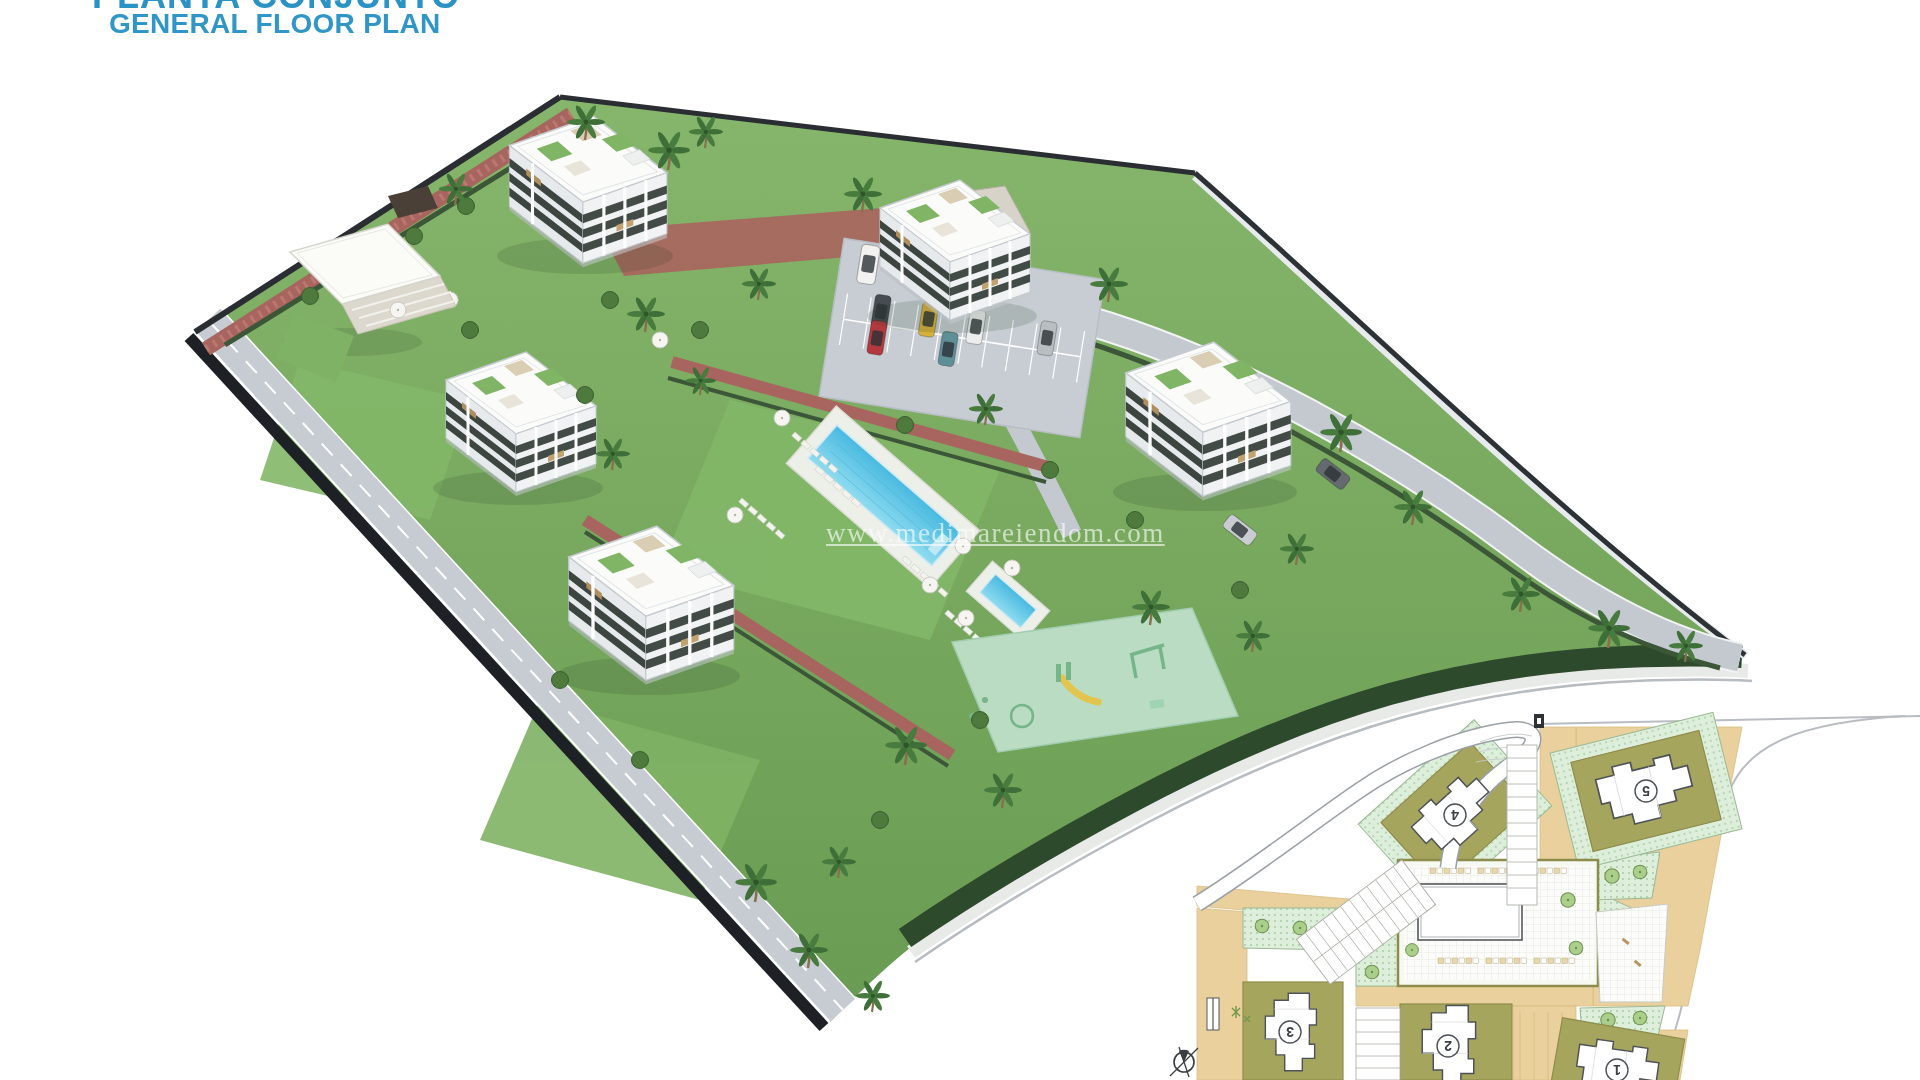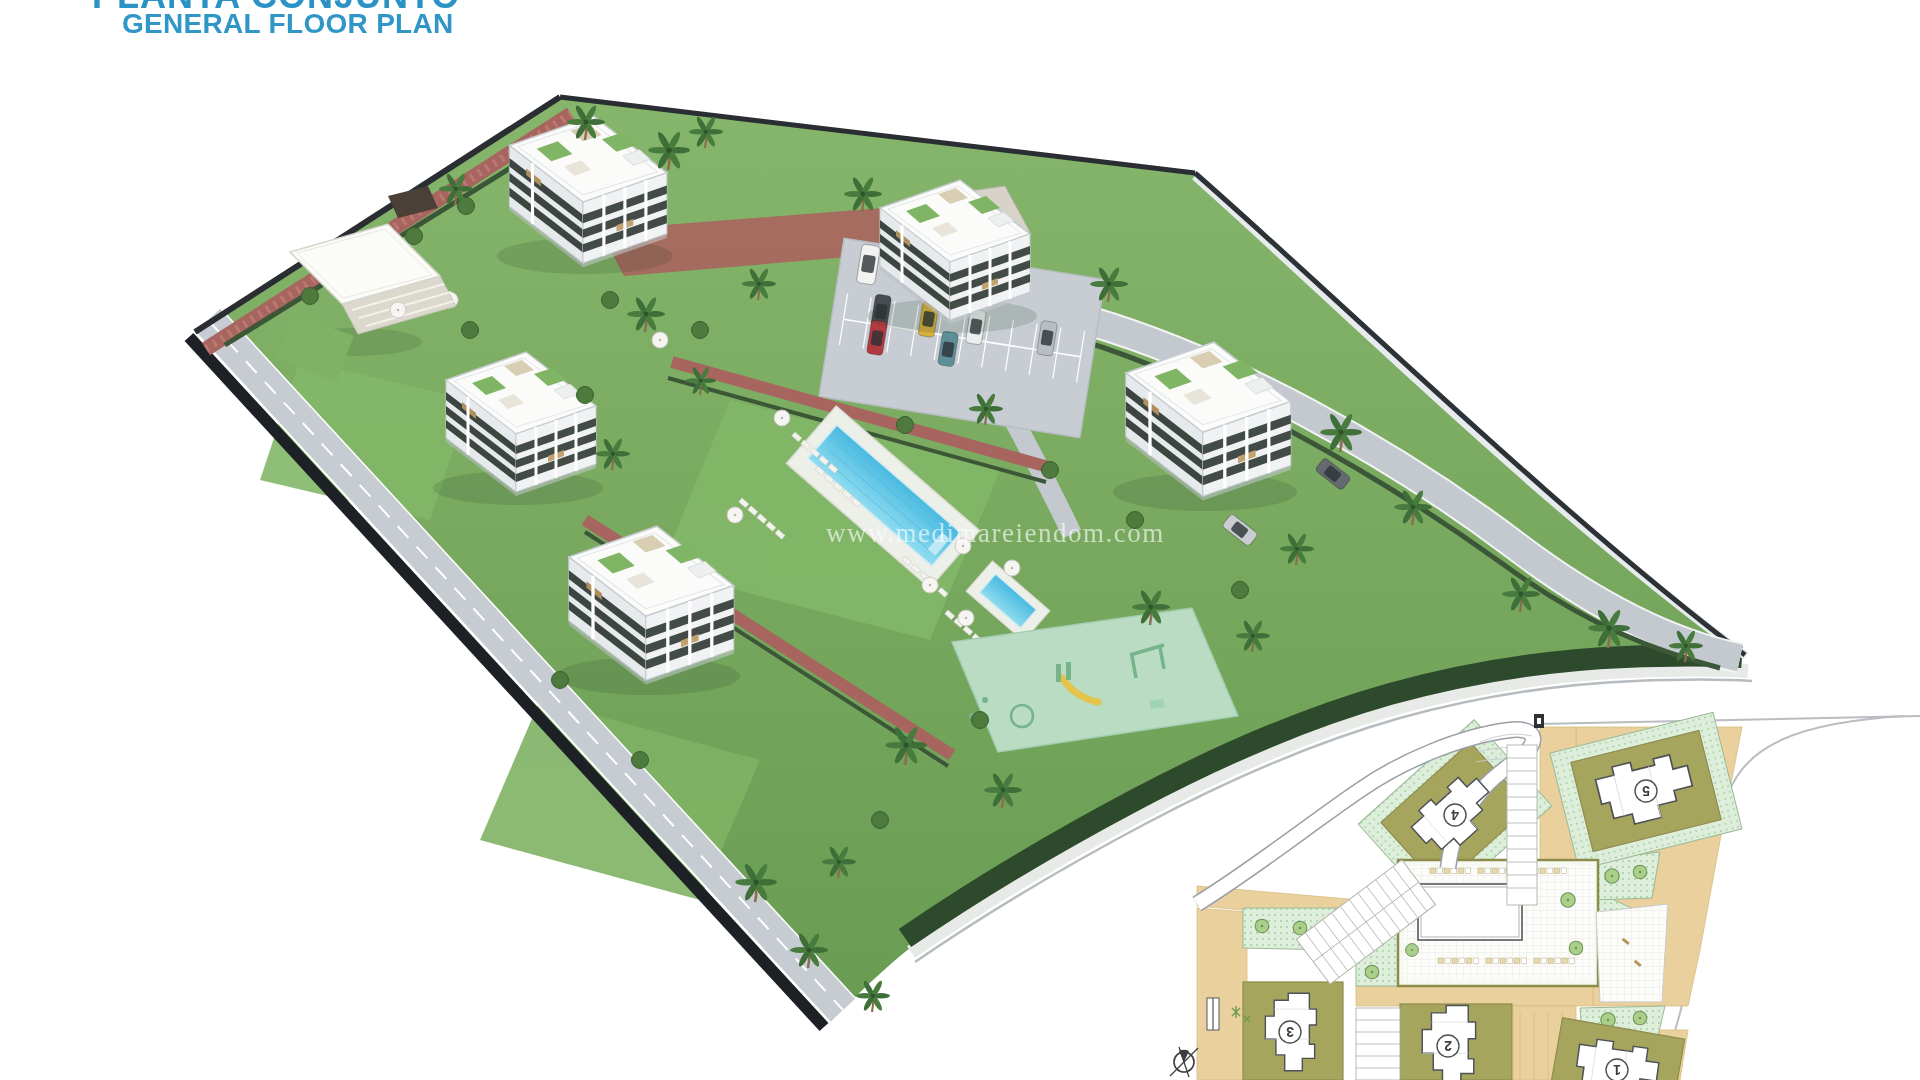--- a/index.html
+++ b/index.html
@@ -1,25 +1,25 @@
 <!DOCTYPE html>
 <html><head>
 <meta charset="utf-8">
 <style>
   html,body{margin:0;padding:0;background:#ffffff;}
   .stage{position:relative;width:1920px;height:1080px;overflow:hidden;background:#fff;
          font-family:"Liberation Sans", sans-serif;}
   .title-clip{position:absolute;left:92px;top:0;width:420px;height:8px;overflow:hidden;}
   .title-clip h1{margin:0;font-size:36px;line-height:36px;font-weight:bold;color:#2a92c4;
                  letter-spacing:1px;transform:translateY(-22px);white-space:nowrap;}
-  h2.subtitle{position:absolute;left:122px;top:10px;margin:0;font-size:28px;line-height:28px;
+  h2.subtitle{position:absolute;left:109px;top:10px;margin:0;font-size:28px;line-height:28px;
               font-weight:bold;color:#2f96c7;letter-spacing:0.3px;white-space:nowrap;}
   .watermark{position:absolute;left:826px;top:518px;font-family:"Liberation Serif", serif;
              font-size:27px;color:rgba(255,255,255,0.62);letter-spacing:1.5px;white-space:nowrap;
-             pointer-events:none;}
+             pointer-events:none;text-decoration:underline;}
   svg{position:absolute;left:0;top:0;}
 </style>
 </head>
 <body>
 
 <div class="stage">
 
   <div class="title-clip">
     <h1>PLANTA CONJUNTO</h1>
   </div>

